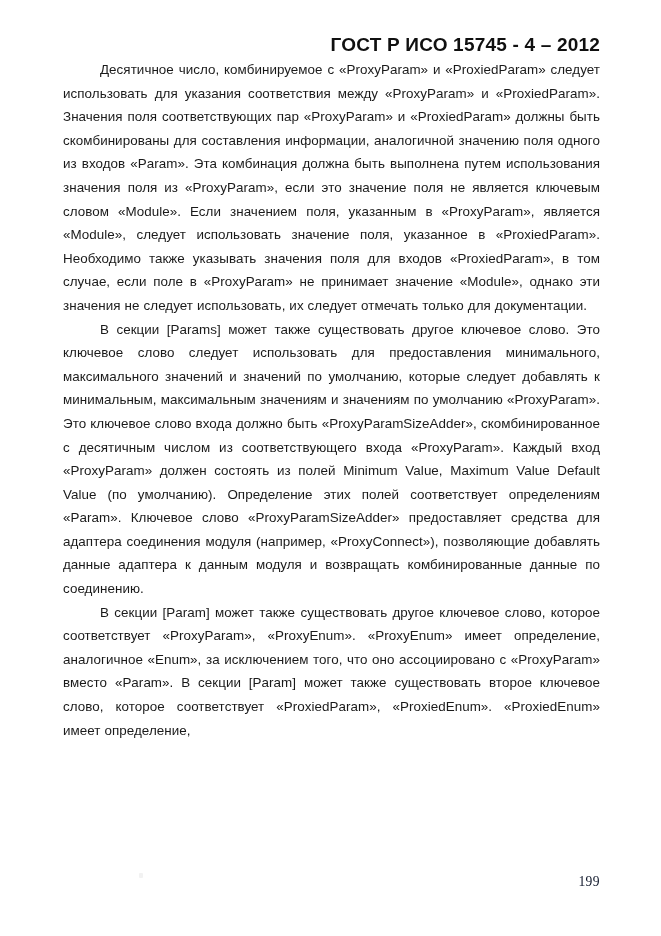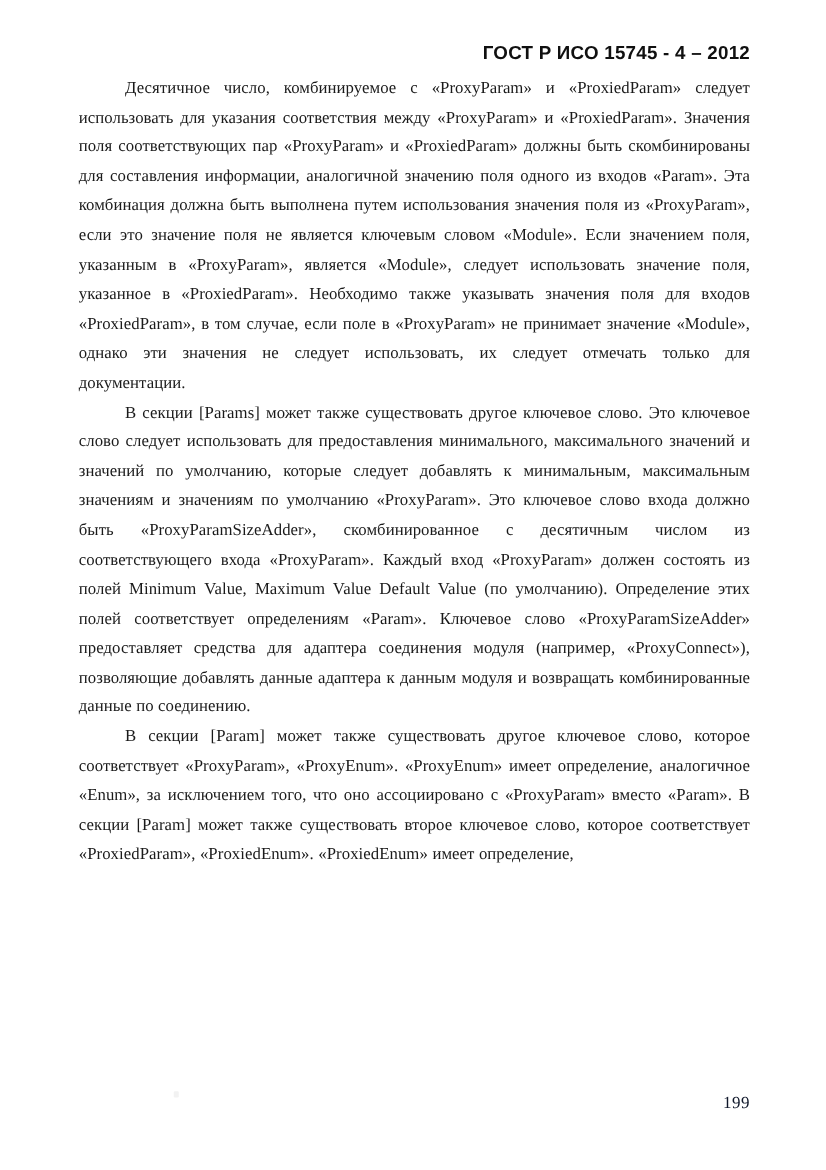--- a/index.html
+++ b/index.html
@@ -19,21 +19,21 @@
     color: #151515;
     box-sizing: border-box;
   }
 
   
   .doc-header {
     position: absolute;
     top: 34px;
     right: 61px;
     font-family: "Liberation Sans", sans-serif;
-    font-size: 15px;
+    font-size: 19px;
     font-weight: bold;
     letter-spacing: 0.2px;
     color: #101010;
     white-space: nowrap;
     text-align: right;
   }
 
   
   .body-block {
     position: absolute;
@@ -47,21 +47,20 @@
     text-align: justify;
     text-justify: inter-word;
     text-indent: 37px;
     font-size: 13.4px;
     line-height: 23.6px;
     letter-spacing: 0.05px;
     color: #1a1a1a;
     word-spacing: 0.2px;
     -webkit-hyphens: none;
     hyphens: none;
-    font-family: Liberation Serif, serif;
   }
 
   
   p.para:last-child { margin-bottom: 18px; }
 
   
   .page-number {
     position: absolute;
     right: 61px;
     bottom: 46px;

